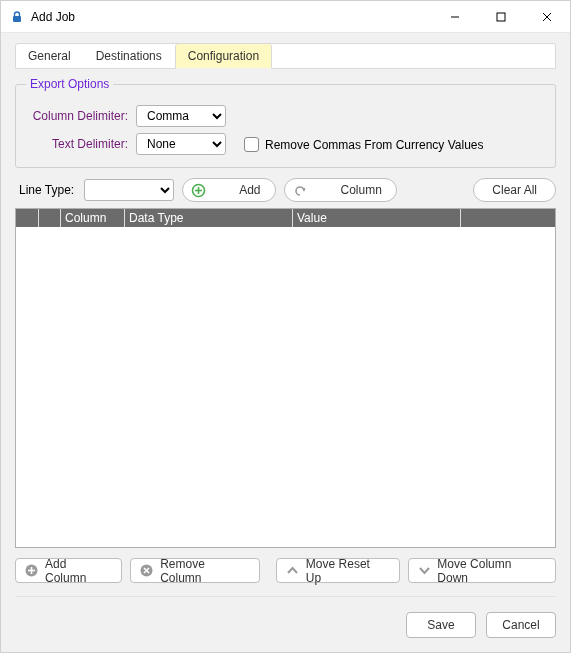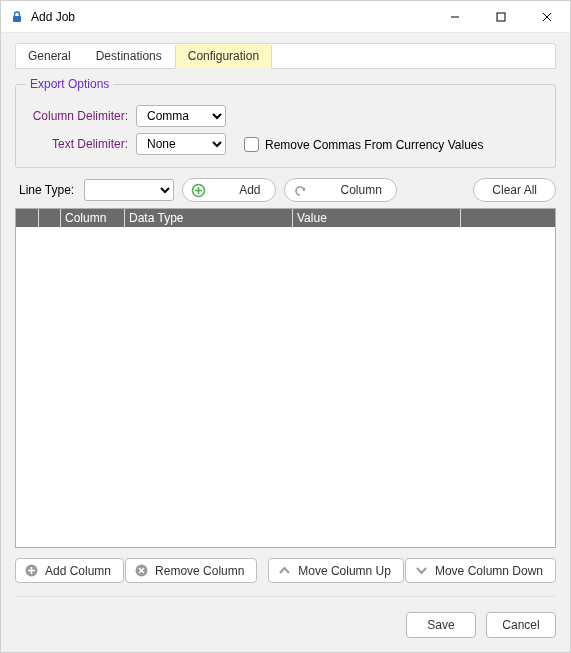--- a/index.html
+++ b/index.html
@@ -167,21 +167,21 @@
   .gh-cell:first-child { border-left: none; }
   .gh-blank1 { width: 22px; }
   .gh-blank2 { width: 22px; }
   .gh-column { width: 64px; }
   .gh-datatype { width: 168px; }
   .gh-value { flex: 1; }
   .gh-tail { width: 95px; }
 
   .bottom-buttons {
     display: flex;
-    gap: 1px;
+    gap: 8px;
     margin-top: 10px;
     align-items: center;
   }
   .bottom-buttons .btn { border-radius: 4px; height: 25px; padding: 0 12px 0 8px; }
 
   .dialog-buttons {
     height: 56px;
     border-top: 1px solid #e2e2e2;
     margin-top: 12px;
     display: flex;
@@ -349,21 +349,21 @@
         </span>
 
         <span class="spacer"></span>
 
         <span class="btn">
           <span class="ico">
             <svg width="13" height="13" viewBox="0 0 13 13">
                 <polyline points="2,9 6.5,4 11,9" fill="none" stroke="#9a9a9a" stroke-width="2"></polyline>
               </svg>
           </span>
-          <span>Move Column Up</span>
+          <span>Move Reset Up</span>
         </span>
 
         <span class="btn">
           <span class="ico">
             <svg width="13" height="13" viewBox="0 0 13 13">
                 <polyline points="2,4 6.5,9 11,4" fill="none" stroke="#9a9a9a" stroke-width="2"></polyline>
               </svg>
           </span>
           <span>Move Column Down</span>
         </span>

